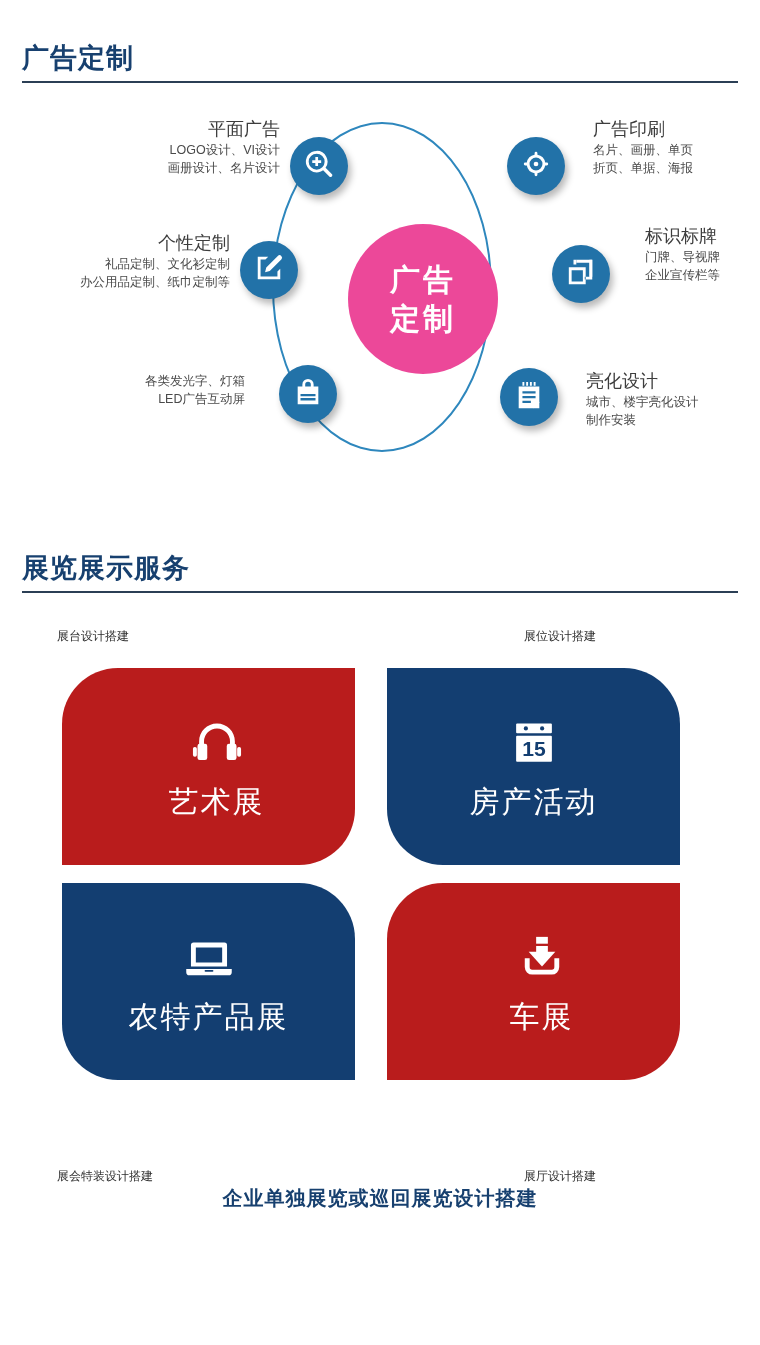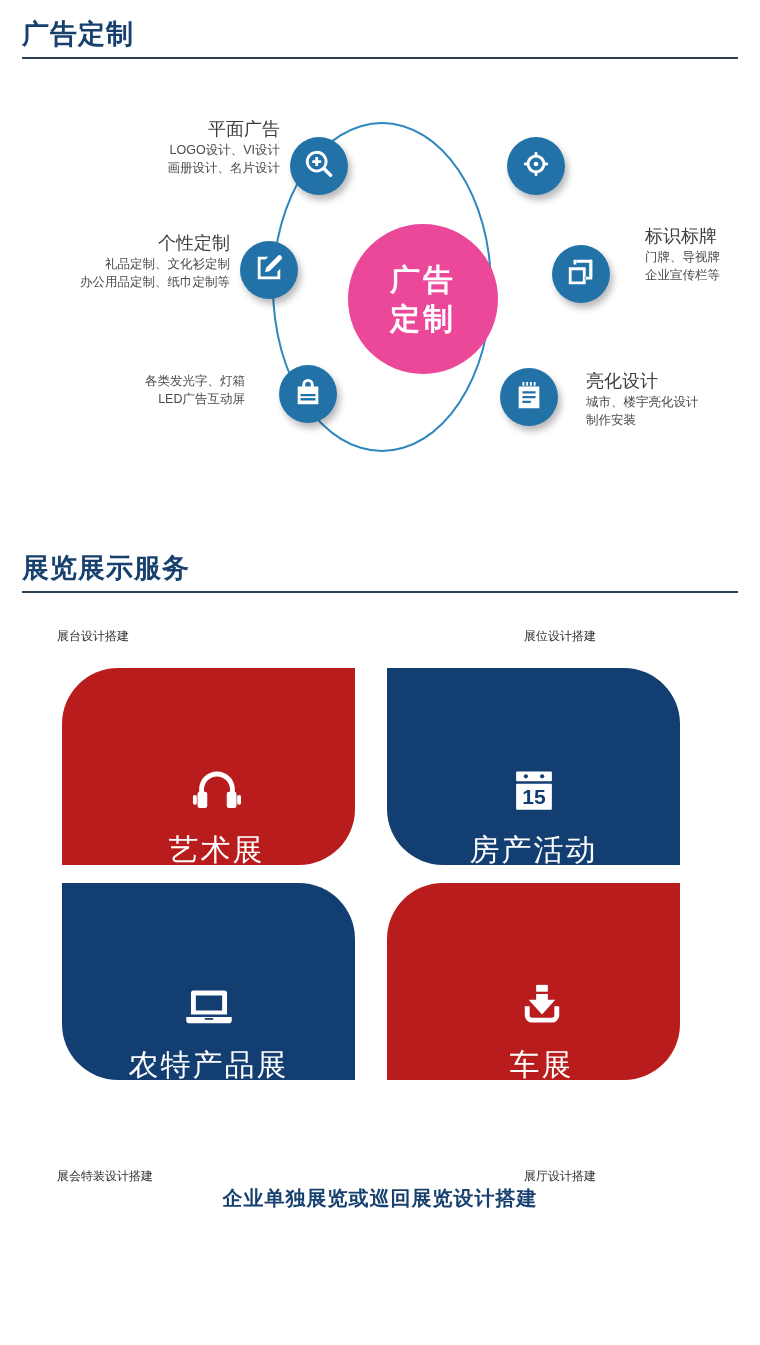--- a/index.html
+++ b/index.html
@@ -26,21 +26,21 @@
     letter-spacing: 1px;
     line-height: 1.1;
   }
   .section-header .rule {
     margin-top: 7px;
     height: 2px;
     background: #2b3f55;
     width: 716px;
   }
 
-  #hdr-ad    { top: 20px; }
+  #hdr-ad    { top: 44px; }
   #hdr-expo  { top: 554px; }
 
   
   #diagram {
     position: absolute;
     left: 0;
     top: 100px;
     width: 760px;
     height: 380px;
   }
@@ -149,21 +149,21 @@
     grid-template-columns: 293px 293px;
     grid-template-rows: 197px 197px;
     gap: 18px 32px;
   }
 
   .tile {
     position: relative;
     display: flex;
     flex-direction: column;
     align-items: center;
-    justify-content: flex-end;
+    justify-content: center;
     color: #ffffff;
   }
   .tile .tile-icon { margin-bottom: 14px; }
   .tile .tile-icon svg { width: 52px; height: 52px; fill: #ffffff; }
   .tile .tile-label {
     font-size: 30px;
     letter-spacing: 2px;
     line-height: 1;
   }
 
@@ -271,20 +271,25 @@
     <div class="lead">个性定制</div>
     <div class="sub">礼品定制、文化衫定制</div>
     <div class="sub">办公用品定制、纸巾定制等</div>
   </div>
 
   <div class="dlabel right-align" id="lbl-light">
     <div class="sub">各类发光字、灯箱</div>
     <div class="sub">LED广告互动屏</div>
   </div>
 
+  <div class="dlabel left-align" id="lbl-print">
+    <div class="lead">广告印刷</div>
+    <div class="sub">名片、画册、单页</div>
+    <div class="sub">折页、单据、海报</div>
+  </div>
 
   <div class="dlabel left-align" id="lbl-sign">
     <div class="lead">标识标牌</div>
     <div class="sub">门牌、导视牌</div>
     <div class="sub">企业宣传栏等</div>
   </div>
 
   <div class="dlabel left-align" id="lbl-lighting">
     <div class="lead">亮化设计</div>
     <div class="sub">城市、楼宇亮化设计</div>

